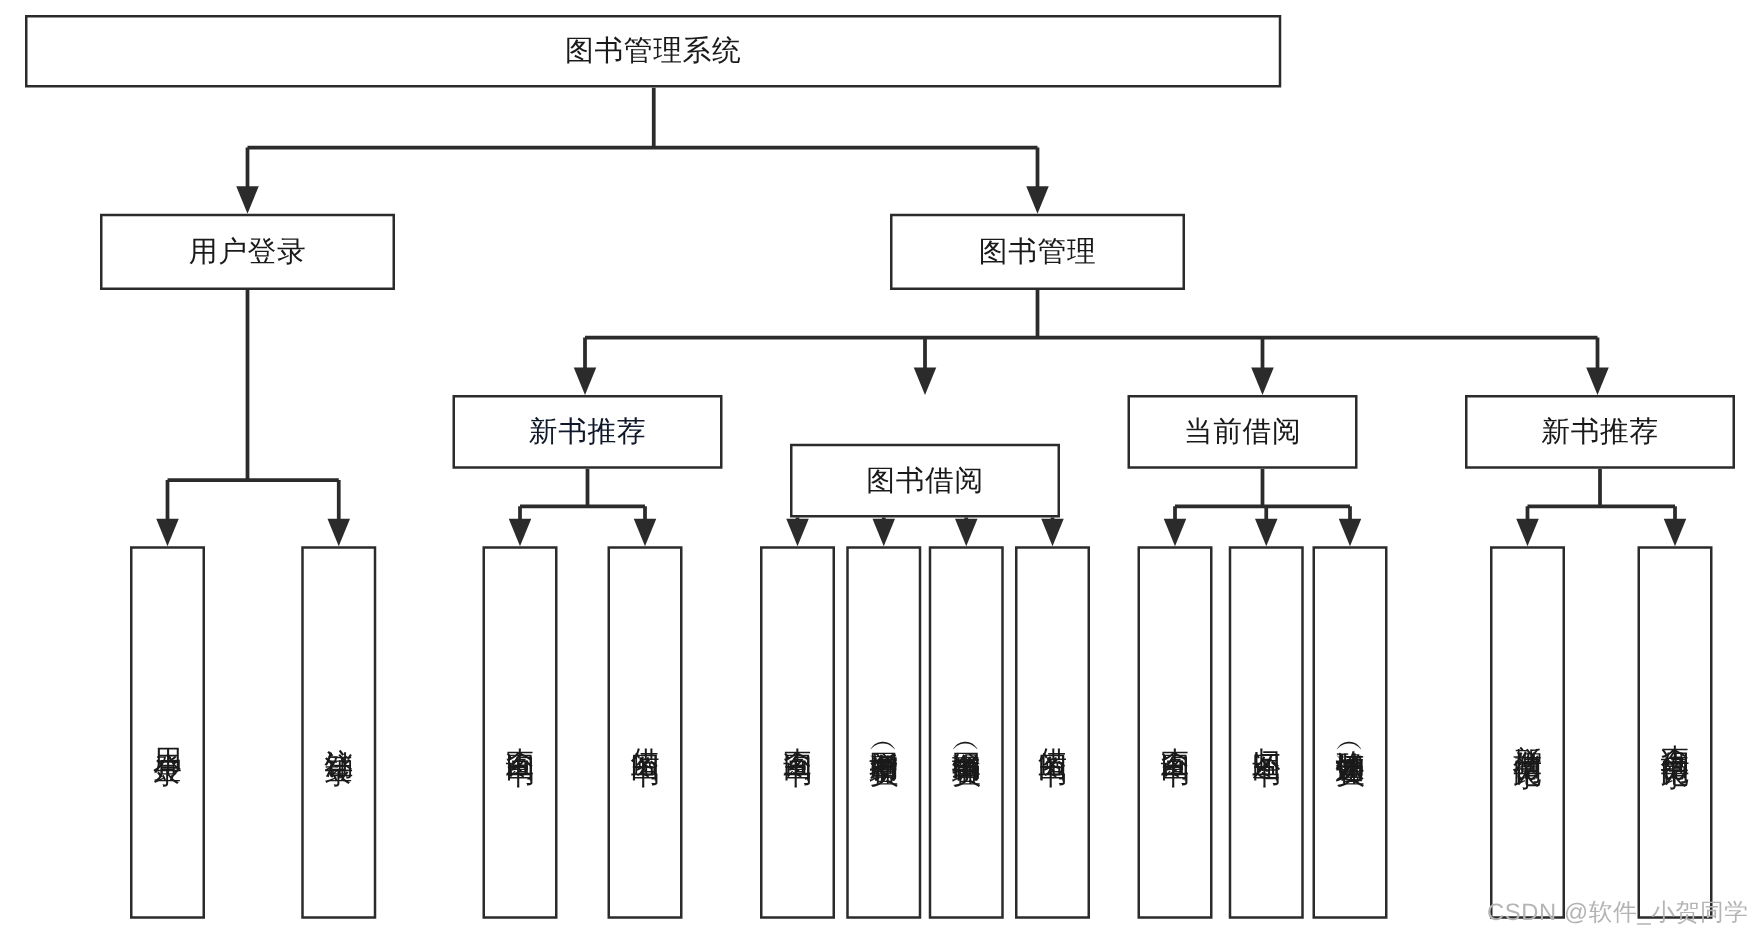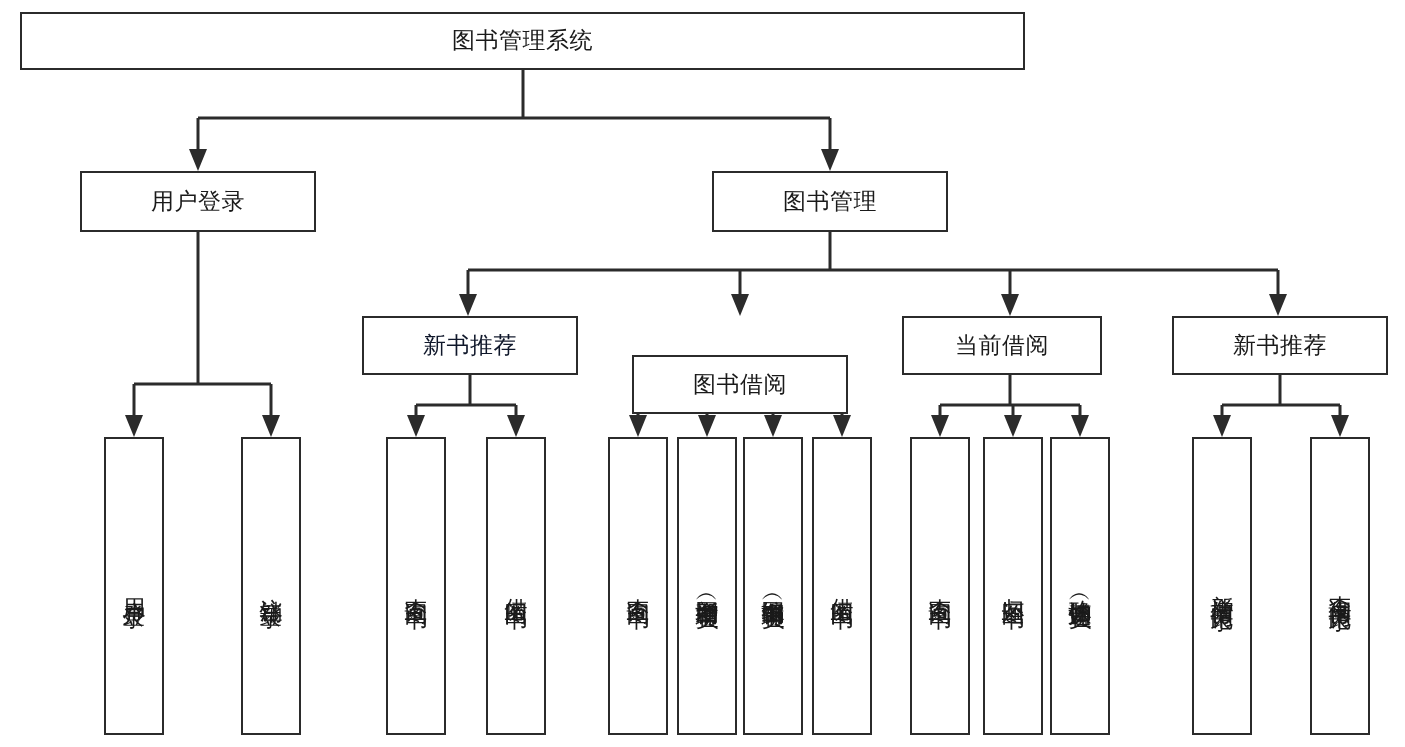--- a/index.html
+++ b/index.html
@@ -145,21 +145,21 @@
       </div>
       <div class="node-box" style="left: 712px; top: 171px; width: 236px; height: 61px; border-color: rgb(43, 43, 43); background: rgb(255, 255, 255);">
         <span class="node-label-h" style="color: rgb(26, 26, 26);">图书管理</span>
       </div>
       <div class="node-box" style="left: 362px; top: 316px; width: 216px; height: 59px; border-color: rgb(43, 43, 43); background: rgb(255, 255, 255);">
         <span class="node-label-h" style="color: #0f172a;">新书推荐</span>
       </div>
       <div class="node-box" style="left: 632px; top: 316px; width: 216px; height: 59px; border-color: rgb(43, 43, 43); background: rgb(255, 255, 255); margin-top: 39px;">
         <span class="node-label-h" style="color: rgb(26, 26, 26);">图书借阅</span>
       </div>
-      <div class="node-box" style="left: 902px; top: 316px; width: 200px; height: 59px; border-color: rgb(43, 43, 43); background: rgb(255, 255, 255);">
+      <div class="node-box" style="left: 902px; top: 316px; width: 184px; height: 59px; border-color: rgb(43, 43, 43); background: rgb(255, 255, 255);">
         <span class="node-label-h" style="color: rgb(26, 26, 26);">当前借阅</span>
       </div>
       <div class="node-box" style="left: 1172px; top: 316px; width: 216px; height: 59px; border-color: rgb(43, 43, 43); background: rgb(255, 255, 255);">
         <span class="node-label-h" style="color: rgb(26, 26, 26);">新书推荐</span>
       </div>
       <div class="node-box leaf" style="left: 104px; top: 437px; width: 60px; height: 298px; border-color: rgb(43, 43, 43); background: rgb(255, 255, 255);">
         <span class="node-label-v" style="color: rgb(26, 26, 26); font-size: 23px; letter-spacing: 3px;">用户登录</span>
       </div>
       <div class="node-box leaf" style="left: 241px; top: 437px; width: 60px; height: 298px; border-color: rgb(43, 43, 43); background: rgb(255, 255, 255);">
         <span class="node-label-v" style="color: rgb(26, 26, 26); font-size: 23px; letter-spacing: 3px;">注销登录</span>
@@ -192,14 +192,15 @@
         <span class="node-label-v" style="color: rgb(26, 26, 26); font-size: 23px; letter-spacing: 1px;">确认归还（管理员）</span>
       </div>
       <div class="node-box leaf" style="left: 1192px; top: 437px; width: 60px; height: 298px; border-color: rgb(43, 43, 43); background: rgb(255, 255, 255);">
         <span class="node-label-v" style="color: rgb(26, 26, 26); font-size: 23px; letter-spacing: 3px;">新增借阅记录</span>
       </div>
       <div class="node-box leaf" style="left: 1310px; top: 437px; width: 60px; height: 298px; border-color: rgb(43, 43, 43); background: rgb(255, 255, 255);">
         <span class="node-label-v" style="color: rgb(26, 26, 26); font-size: 23px; letter-spacing: 3px;">查询借阅记录</span>
       </div>
     </div>
 
+  <div id="watermark">CSDN @软件_小贺同学</div>
 
 </div>
 
 </body></html>

